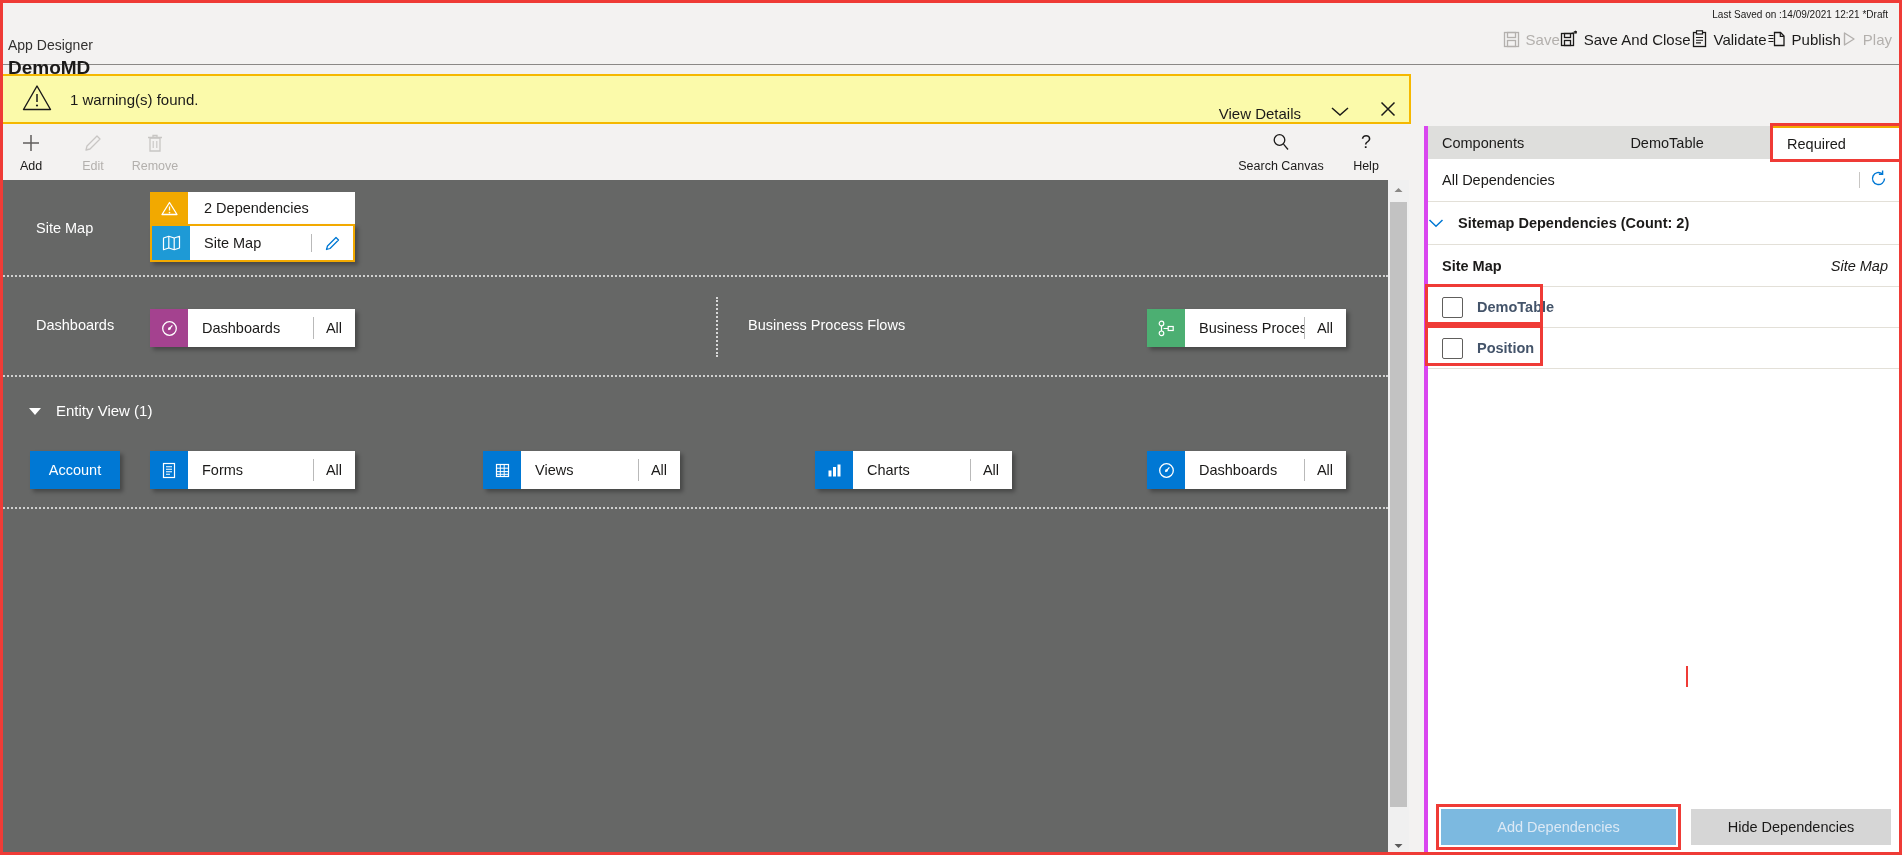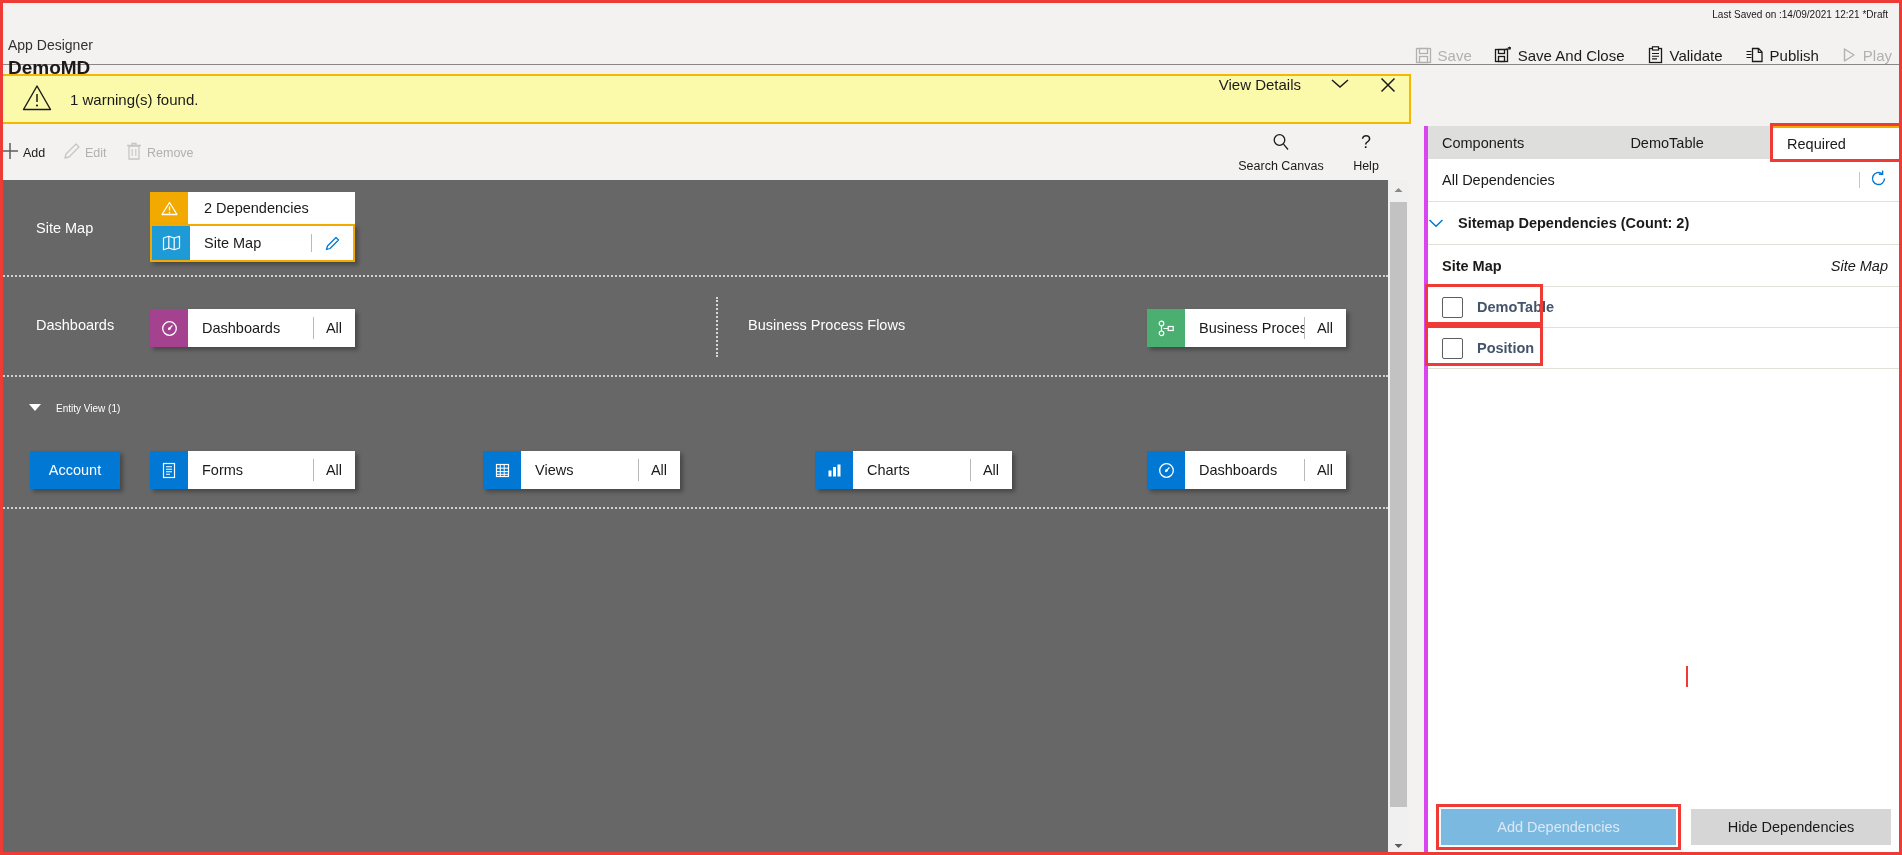--- a/index.html
+++ b/index.html
@@ -20,48 +20,48 @@
   }
   .hdr-left{position:absolute;left:8px;top:8px;}
   .hdr-app{font-size:14px;color:#323130;line-height:18px;margin-top:28px;}
   .hdr-title{font-size:19px;font-weight:bold;color:#1b1a19;line-height:24px;margin-top:2px;}
   .hdr-saved{
     position:absolute;right:14px;top:9px;
     font-size:10px;color:#1b1a19;white-space:nowrap;
   }
   .hdr-cmds{
     position:absolute;right:10px;top:30px;
-    display:flex;align-items:center;gap:22px;margin-top:16px;
+    display:flex;align-items:center;
   }
   .cmd{display:flex;align-items:center;gap:6px;font-size:15px;color:#1b1a19;cursor:pointer;white-space:nowrap;}
   .cmd.disabled{color:#b3b0ad;cursor:default;}
   .cmd svg{display:block;}
 
   
   .warnbar{
     position:absolute;left:0;top:74px;width:1411px;height:50px;
     background:#fbfaaa;
     border:2px solid #f5b800;
     box-sizing:border-box;
     display:flex;align-items:center;
   }
   .warn-icon{margin-left:20px;margin-right:18px;}
   .warn-text{font-size:15px;color:#1b1a19;}
-  .warn-right{position:absolute;right:12px;top:0;height:100%;display:flex;align-items:flex-start;gap:28px;}
+  .warn-right{position:absolute;right:12px;top:0;height:100%;display:flex;align-items:flex-end;gap:28px;}
   .warn-link{font-size:15px;color:#1b1a19;cursor:pointer;}
   .warn-chev,.warn-close{cursor:pointer;display:block;}
 
   
   .toolbar{
     position:absolute;left:0;top:126px;width:1411px;height:53px;
     background:#f3f2f1;
     display:flex;align-items:center;
   }
   .tb-btn{
-    width:62px;display:flex;flex-direction:row;align-items:center;gap:3px;
+    width:62px;display:flex;flex-direction:column;align-items:center;gap:3px;
     font-size:12.5px;color:#1b1a19;cursor:pointer;
   }
   .tb-btn.disabled{color:#b3b0ad;cursor:default;}
   .tb-right{position:absolute;right:0;top:0;height:100%;display:flex;align-items:center;}
   .tb-rbtn{
     width:112px;display:flex;flex-direction:column;align-items:center;gap:4px;
     font-size:12.5px;color:#1b1a19;cursor:pointer;
   }
   .tb-rbtn.help{width:58px;margin-right:16px;}
 
@@ -101,21 +101,21 @@
   .dep-banner{
     position:absolute;height:32px;display:flex;align-items:center;
     background:#ffffff;
   }
   .dep-badge{
     width:38px;height:32px;background:#f2a900;display:flex;align-items:center;justify-content:center;flex:none;
   }
   .dep-text{padding-left:16px;font-size:14.5px;color:#1b1a19;white-space:nowrap;}
   .entity-head{
     position:absolute;display:flex;align-items:center;gap:14px;
-    font-size:10px;color:#ffffff;cursor:pointer;
+    font-size:15px;color:#ffffff;cursor:pointer;
   }
   .account-chip{
     position:absolute;width:90px;height:38px;background:#0078d4;
     display:flex;align-items:center;justify-content:center;
     color:#ffffff;font-size:14.5px;cursor:pointer;
     box-shadow:3px 3px 4px rgba(0,0,0,0.30);
   }
   .vdash{
     position:absolute;width:2px;border-left:2px dotted #d8d8d8;
   }

